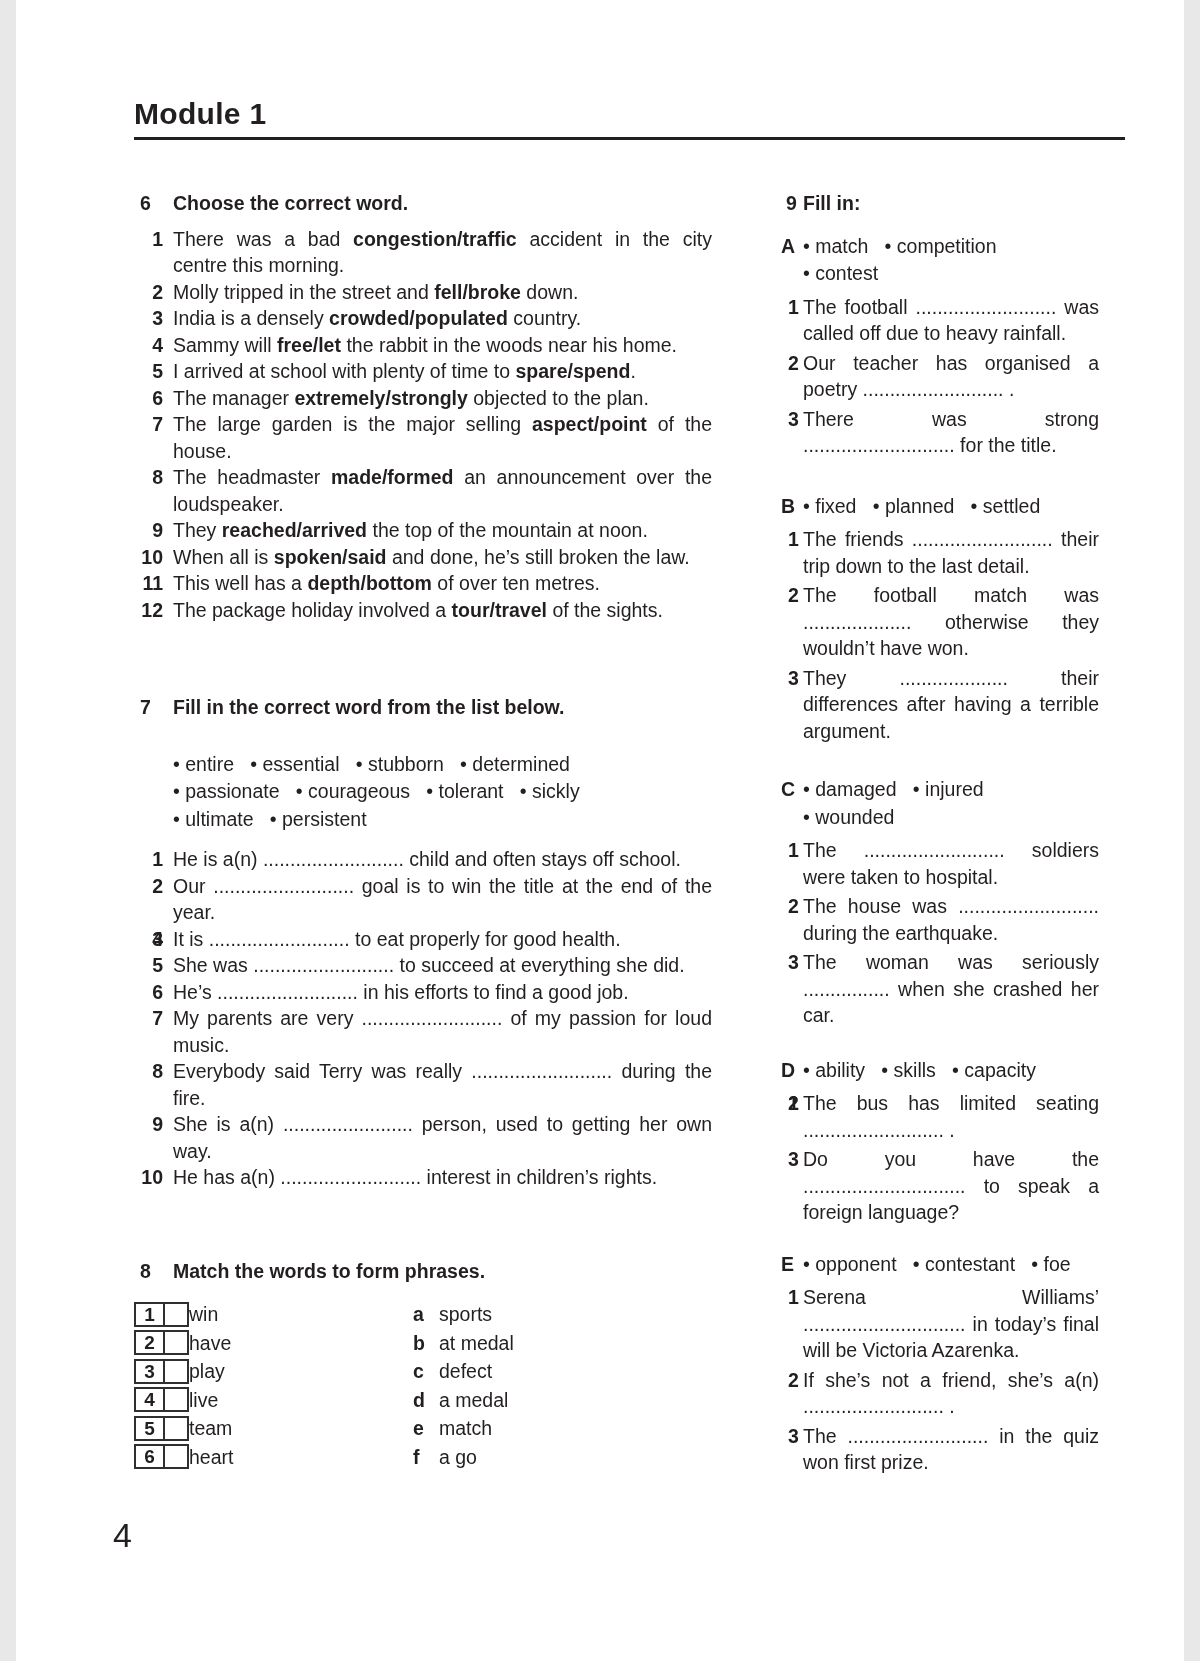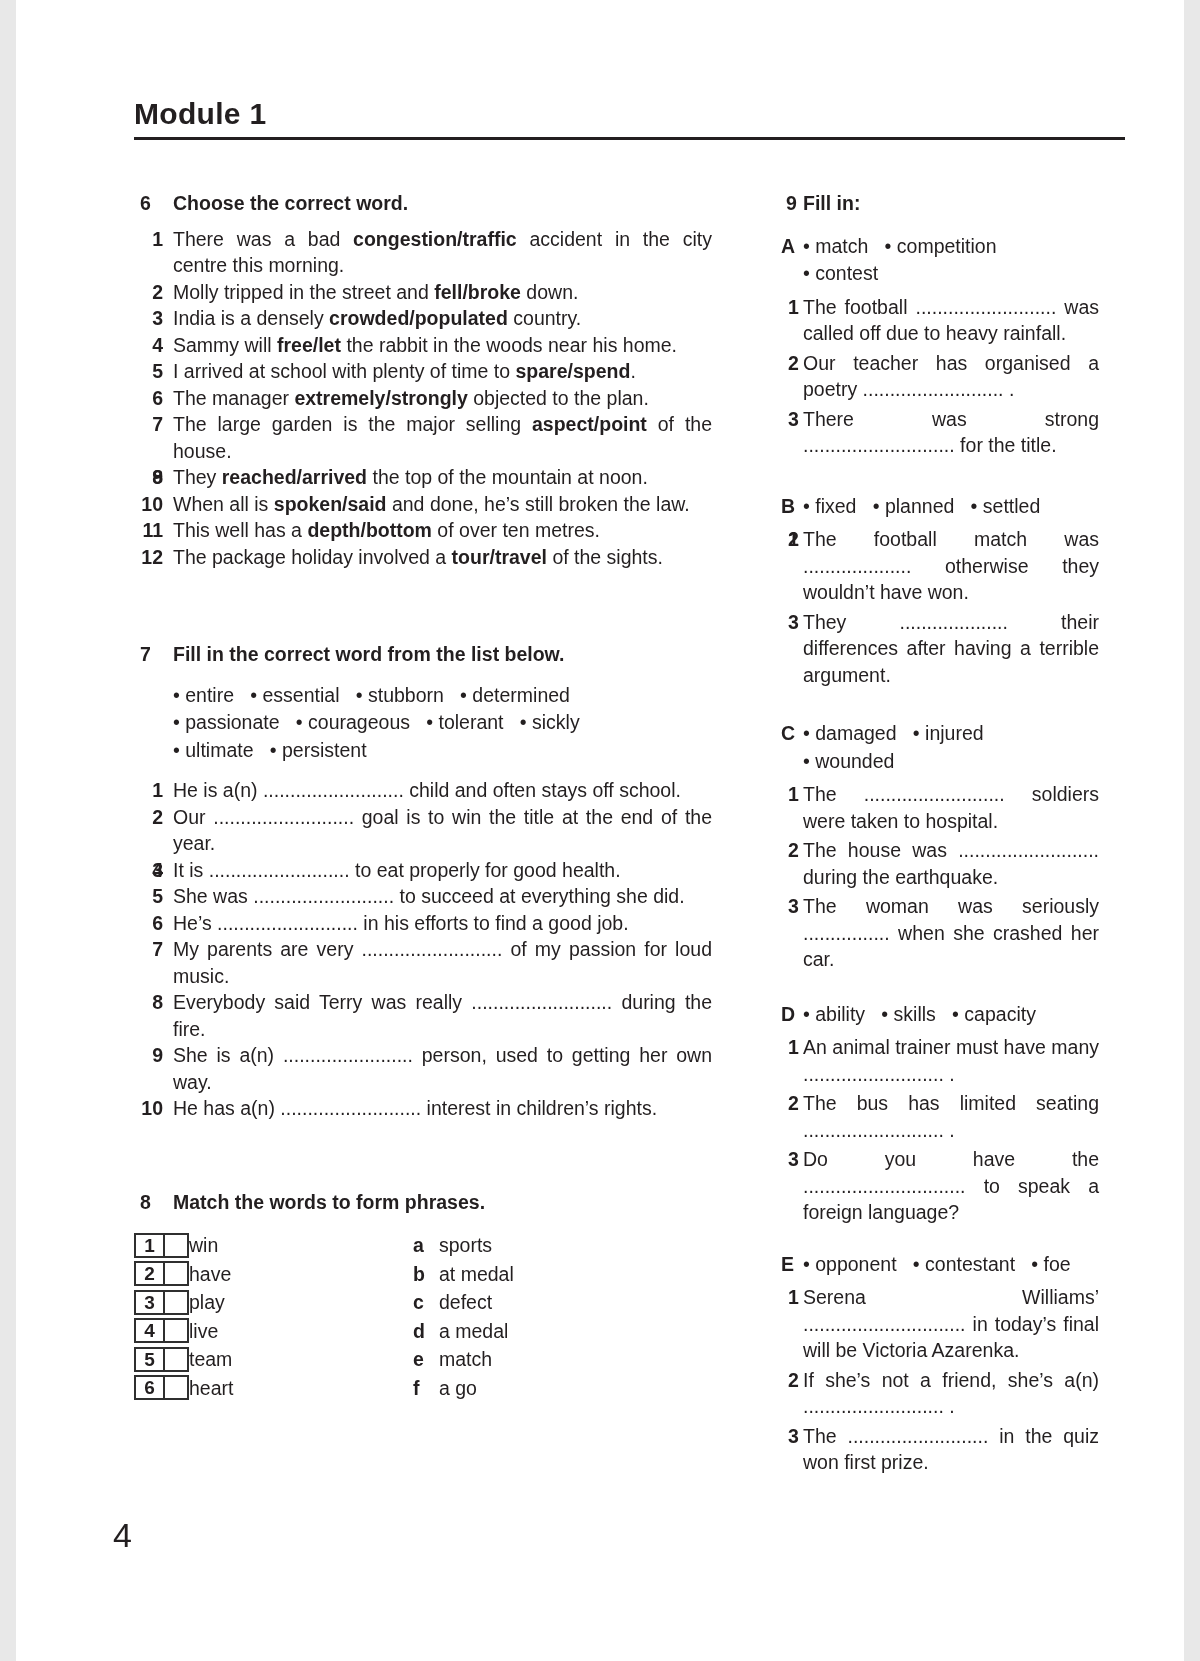--- a/index.html
+++ b/index.html
@@ -21,21 +21,21 @@
   .col-right .ex-head {padding-left:22px;}
   .col-right .ex-head .ex-num {left:5px;}
 
   .item {position:relative; padding-left:39px; text-align:justify;}
   .item .num {position:absolute; left:0; top:0; width:29px; text-align:right; font-weight:700;}
   .col-right .item {padding-left:22px; margin-bottom:3px;}
   .col-right .item .num {left:7px; width:15px; text-align:left;}
 
   .ex6-items {margin-top:9px;}
   .ex7 {margin-top:71px;}
-  .ex7 .word-list {margin-top:14px; line-height:27.5px;}
+  .ex7 .word-list {margin-top:30px; line-height:27.5px;}
   .ex7-items {margin-top:13px;}
   .words {white-space:pre;}
   .ex8 {margin-top:67px;}
   .ex8 .match {position:relative; margin-top:16px;}
   .mrow {display:flex; align-items:center; height:28.5px;}
   .mbox {display:flex; border:2px solid #2f2f2f; height:25px; box-sizing:border-box; background:#fff;}
   .mnum {width:27px; border-right:2px solid #2f2f2f; font-weight:700; text-align:center; font-size:19px; line-height:21px;}
   .mblank {width:22px;}
   .mword {margin-left:0;}
   .match-right {position:absolute; left:279px; top:0;}
@@ -69,21 +69,21 @@
         <span>Choose the correct word.</span>
       </div>
       <div class="ex6-items">
         <div class="item"><span class="num">1</span><span>There was a bad <b>congestion/traffic</b> accident in the city centre this morning.</span></div>
         <div class="item"><span class="num">2</span><span>Molly tripped in the street and <b>fell/broke</b> down.</span></div>
         <div class="item"><span class="num">3</span><span>India is a densely <b>crowded/populated</b> country.</span></div>
         <div class="item"><span class="num">4</span><span>Sammy will <b>free/let</b> the rabbit in the woods near his home.</span></div>
         <div class="item"><span class="num">5</span><span>I arrived at school with plenty of time to <b>spare/spend</b>.</span></div>
         <div class="item"><span class="num">6</span><span>The manager <b>extremely/strongly</b> objected to the plan.</span></div>
         <div class="item"><span class="num">7</span><span>The large garden is the major selling <b>aspect/point</b> of the house.</span></div>
-        <div class="item"><span class="num">8</span></div>
+        <div class="item"><span class="num">8</span><span>The headmaster <b>made/formed</b> an announcement over the loudspeaker.</span></div>
         <div class="item"><span class="num">9</span><span>They <b>reached/arrived</b> the top of the mountain at noon.</span></div>
         <div class="item"><span class="num">10</span><span>When all is <b>spoken/said</b> and done, he’s still broken the law.</span></div>
         <div class="item"><span class="num">11</span><span>This well has a <b>depth/bottom</b> of over ten metres.</span></div>
         <div class="item"><span class="num">12</span><span>The package holiday involved a <b>tour/travel</b> of the sights.</span></div>
       </div>
     </section>
 
     <section class="ex7">
       <div class="ex-head">
         <span class="ex-num">7</span>
@@ -205,42 +205,42 @@
       <div class="item"><span class="num">1</span><span>The football .......................... was called off due to heavy rainfall.</span></div>
       <div class="item"><span class="num">2</span><span>Our teacher has organised a poetry .......................... .</span></div>
       <div class="item"><span class="num">3</span><span>There was strong ............................ for the title.</span></div>
     </div>
 
     <div class="sec sec-b">
       <div class="sec-head">
         <span class="sec-letter">B</span>
         <div class="words">• fixed   • planned   • settled</div>
       </div>
-      <div class="item"><span class="num">1</span></div>
+      <div class="item"><span class="num">1</span><span>The friends .......................... their trip down to the last detail.</span></div>
       <div class="item"><span class="num">2</span><span>The football match was .................... otherwise they wouldn’t have won.</span></div>
       <div class="item"><span class="num">3</span><span>They .................... their differences after having a terrible argument.</span></div>
     </div>
 
     <div class="sec sec-c">
       <div class="sec-head">
         <span class="sec-letter">C</span>
         <div class="words">• damaged   • injured</div>
         <div class="words">• wounded</div>
       </div>
       <div class="item"><span class="num">1</span><span>The .......................... soldiers were taken to hospital.</span></div>
       <div class="item"><span class="num">2</span><span>The house was .......................... during the earthquake.</span></div>
       <div class="item"><span class="num">3</span><span>The woman was seriously ................ when she crashed her car.</span></div>
     </div>
 
     <div class="sec sec-d">
       <div class="sec-head">
         <span class="sec-letter">D</span>
         <div class="words">• ability   • skills   • capacity</div>
       </div>
-      <div class="item"><span class="num">1</span><span>An animal trainer must have many .......................... .</span></div>
+      <div class="item"><span class="num">1</span></div>
       <div class="item"><span class="num">2</span><span>The bus has limited seating .......................... .</span></div>
       <div class="item"><span class="num">3</span><span>Do you have the .............................. to speak a foreign language?</span></div>
     </div>
 
     <div class="sec sec-e">
       <div class="sec-head">
         <span class="sec-letter">E</span>
         <div class="words">• opponent   • contestant   • foe</div>
       </div>
       <div class="item"><span class="num">1</span><span>Serena Williams’ .............................. in today’s final will be Victoria Azarenka.</span></div>

